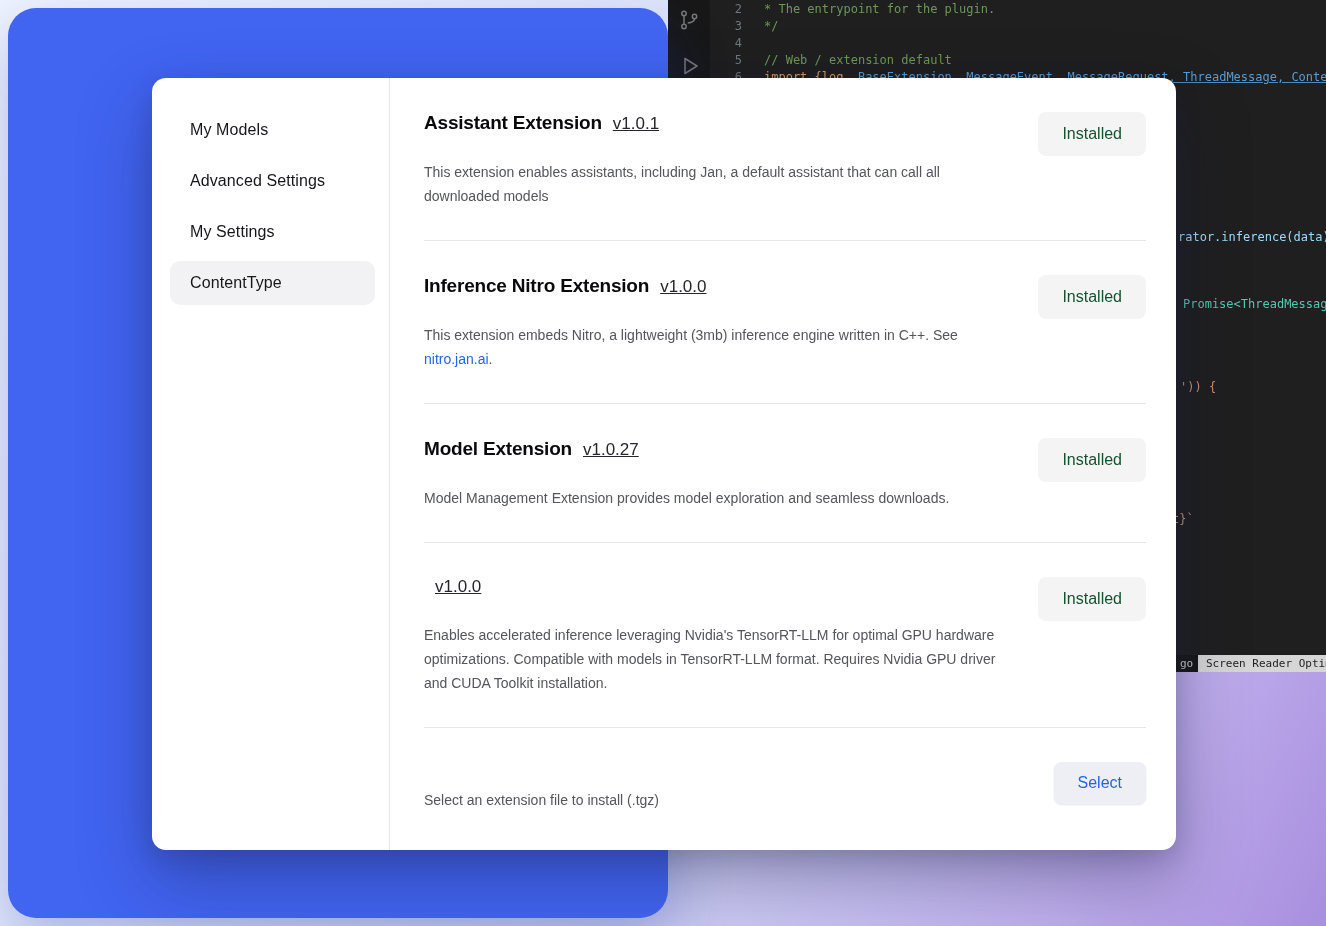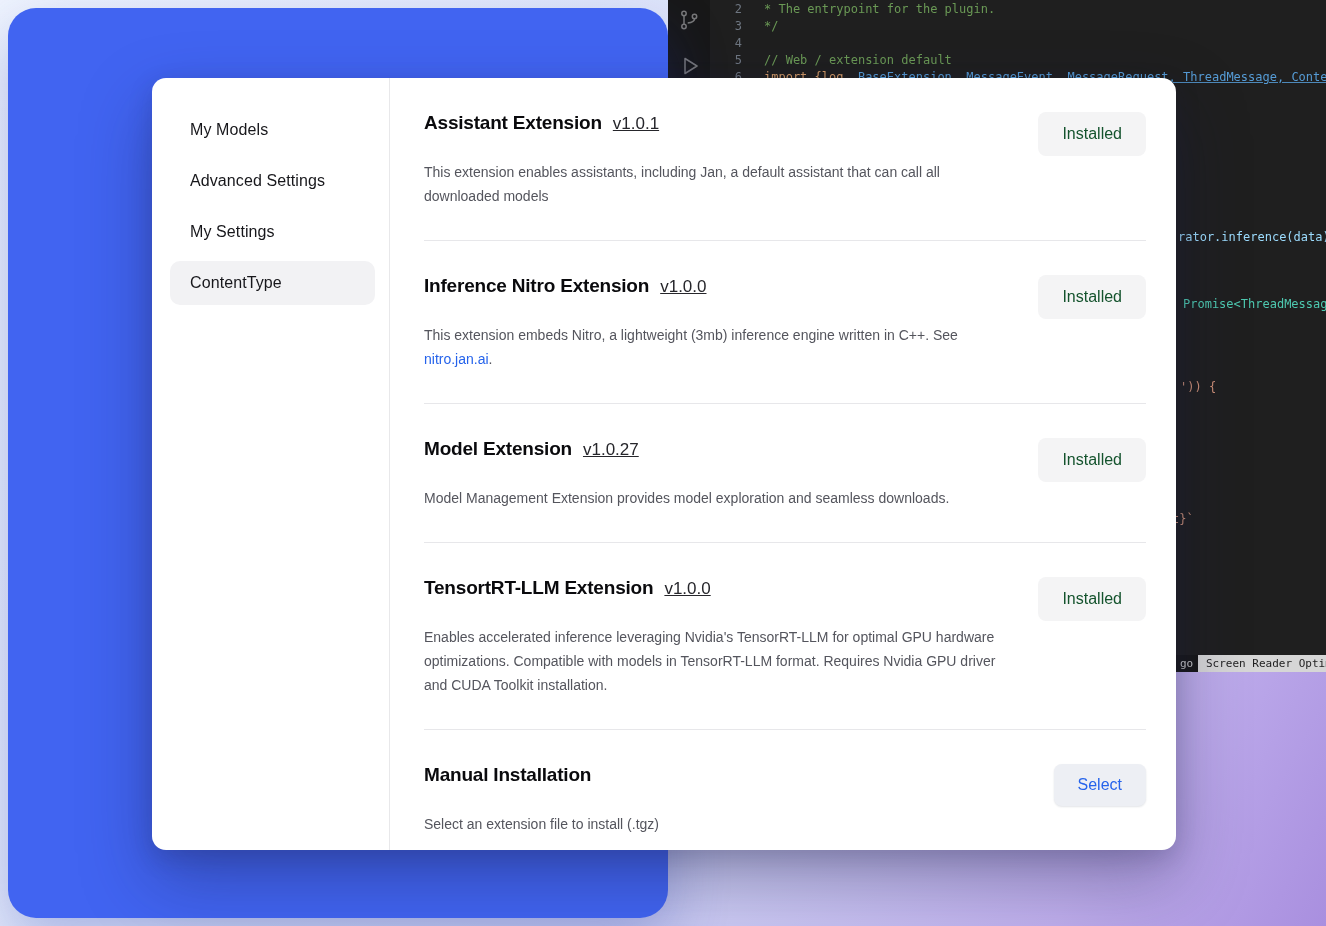--- a/index.html
+++ b/index.html
@@ -194,33 +194,29 @@
             <span class="ext-version">v1.0.27</span>
           </div>
           <p class="ext-desc">Model Management Extension provides model exploration and seamless downloads.</p>
         </div>
         <button class="btn btn-installed">Installed</button>
       </section>
 
       <section class="ext-row">
         <div class="ext-info">
           <div class="ext-title">
-            <span class="ext-name">TensortRT-LLM Extension</span>
             <span class="ext-version">v1.0.0</span>
           </div>
           <p class="ext-desc">Enables accelerated inference leveraging Nvidia's TensorRT-LLM for optimal GPU hardware optimizations. Compatible with models in TensorRT-LLM format. Requires Nvidia GPU driver and CUDA Toolkit installation.</p>
         </div>
         <button class="btn btn-installed">Installed</button>
       </section>
 
       <section class="ext-row">
         <div class="ext-info">
-          <div class="ext-title">
-            <span class="ext-name">Manual Installation</span>
-          </div>
           <p class="ext-desc">Select an extension file to install (.tgz)</p>
         </div>
         <button class="btn btn-select">Select</button>
       </section>
 
     </main>
   </div>
 
 </div>
 

